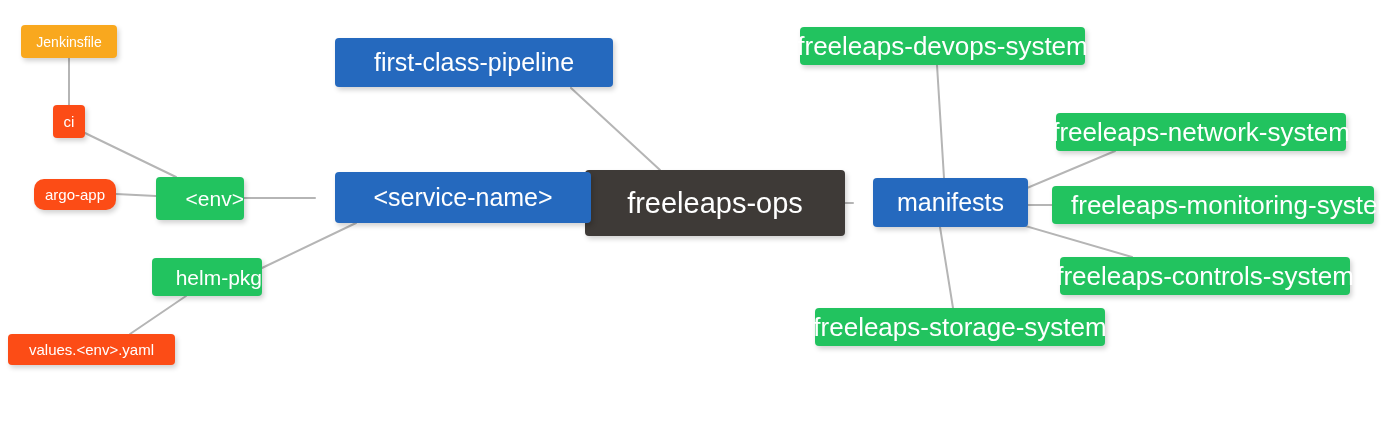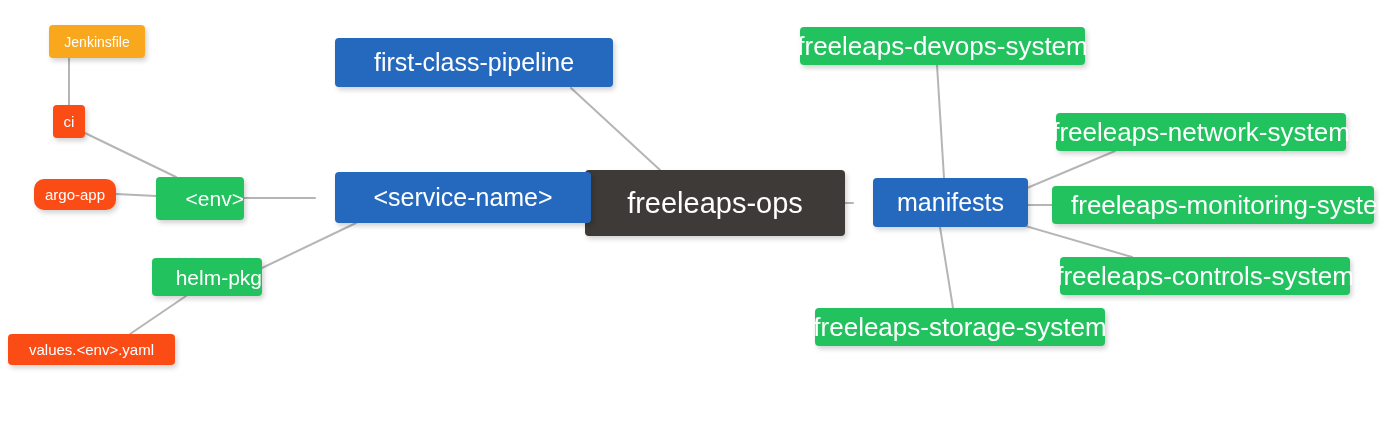--- a/index.html
+++ b/index.html
@@ -49,21 +49,21 @@
   .node-label {
     display: block;
     white-space: nowrap;
   }
   
   .tier-root  { font-size: 29px; text-align: center; }
   .tier-main  { font-size: 25px; margin-left: 20px; }
   .tier-sub   { font-size: 21px; justify-content: flex-end; }
   .tier-leaf  { font-size: 26px; }
   .tier-small { font-size: 15px; }
-  .tier-tiny  { font-size: 14px; margin-left: 28px; }
+  .tier-tiny  { font-size: 14px; }
 </style>
 </head>
 <body>
 
 <div id="canvas">
   <svg id="edge-layer" viewBox="0 0 1390 421">
       <path d="M 585 203 L 571 198" class="edge" stroke="#b5b5b5"></path>
       <path d="M 660 170 L 571 88" class="edge" stroke="#b5b5b5"></path>
       <path d="M 845 203 L 853 203" class="edge" stroke="#b5b5b5"></path>
       <path d="M 315 198 L 244 198" class="edge" stroke="#b5b5b5"></path>

